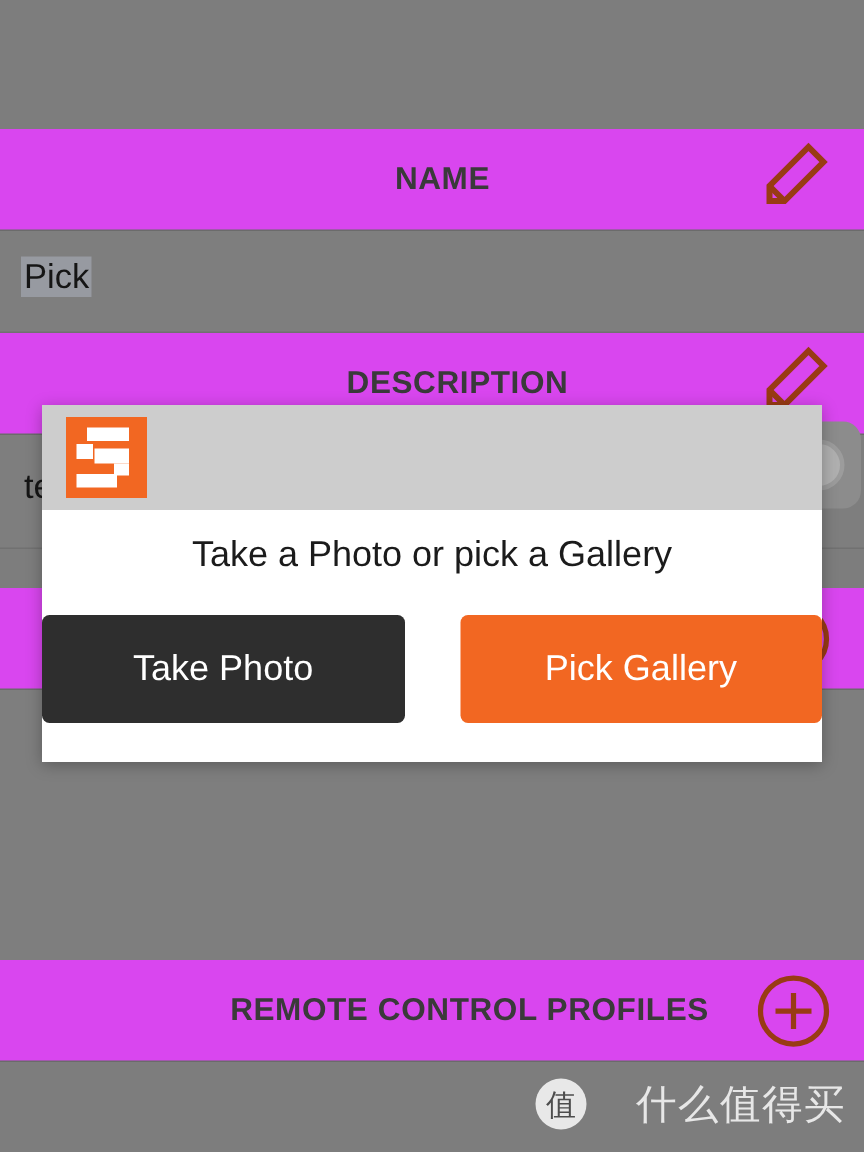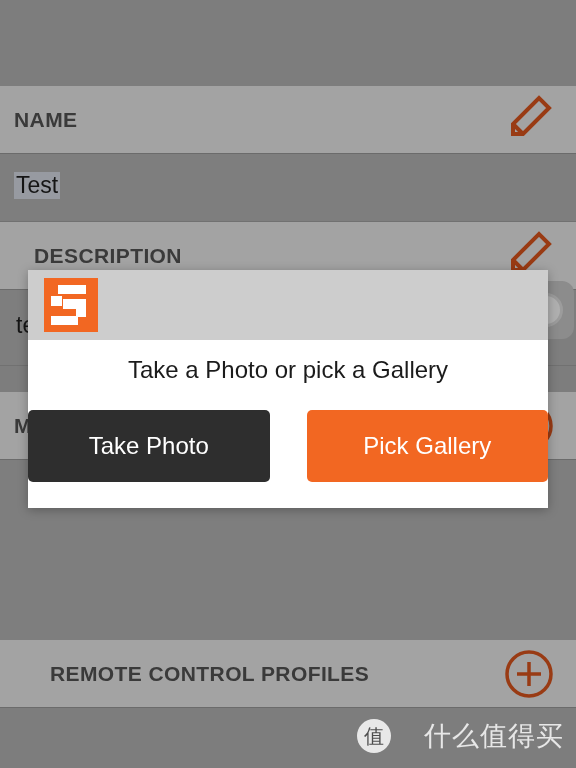--- a/index.html
+++ b/index.html
@@ -52,25 +52,26 @@
     color: #0d0d0d;
     margin-right: 96px;
   }
 
   
   .section-head {
     position: absolute;
     left: 0;
     width: 576px;
     height: 68px;
-    background: #a3a3a3;
+    background: #d946ef;
     display: flex;
     align-items: center;
     border-bottom: 1px solid #6b6b6b;
     box-sizing: border-box;
+    justify-content: center;
   }
   .section-head .label {
     margin-left: 14px;
     font-size: 21px;
     font-weight: bold;
     letter-spacing: 0.4px;
     color: #3a3a3a;
   }
   .section-head .action {
     position: absolute;
@@ -245,21 +246,21 @@
     <span class="label">NAME</span>
     <span class="action">
       <svg width="56" height="52" viewBox="0 0 56 52">
         <path d="M12 40 L12 30 L38 4 L48 14 L22 40 Z" fill="none" stroke="#993b14" stroke-width="4"></path>
         <path d="M12 30 L22 40" stroke="#993b14" stroke-width="4" fill="none"></path>
       </svg>
     </span>
   </div>
 
   <div class="value-row" style="top:154px; height:68px; line-height:68px;">
-    <span class="value selected">Test</span>
+    <span class="value selected">Pick</span>
   </div>
 
   <div class="section-head" style="top:222px;padding-left:20px;">
     <span class="label">DESCRIPTION</span>
     <span class="action">
       <svg width="56" height="52" viewBox="0 0 56 52">
         <path d="M12 40 L12 30 L38 4 L48 14 L22 40 Z" fill="none" stroke="#993b14" stroke-width="4"></path>
         <path d="M12 30 L22 40" stroke="#993b14" stroke-width="4" fill="none"></path>
       </svg>
     </span>

